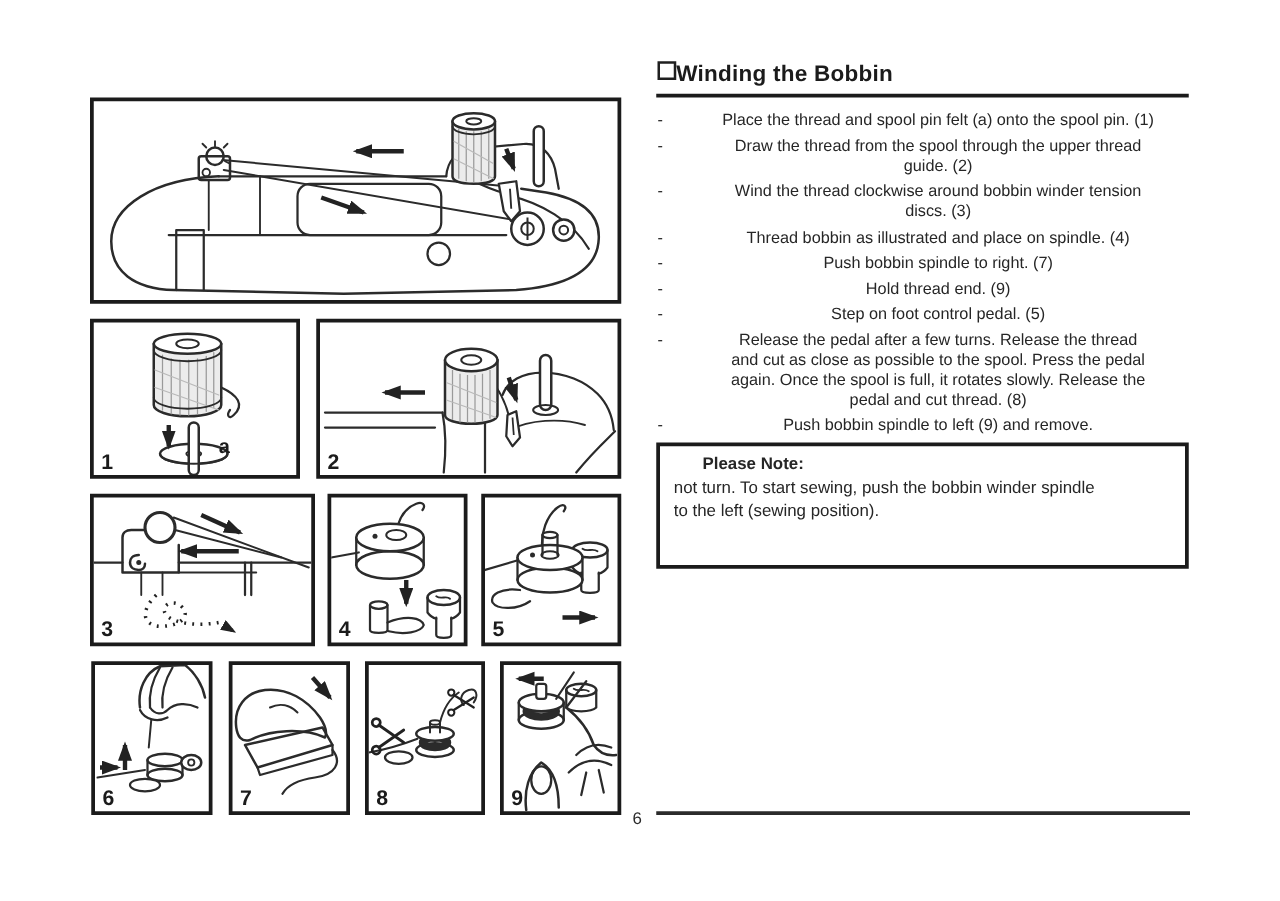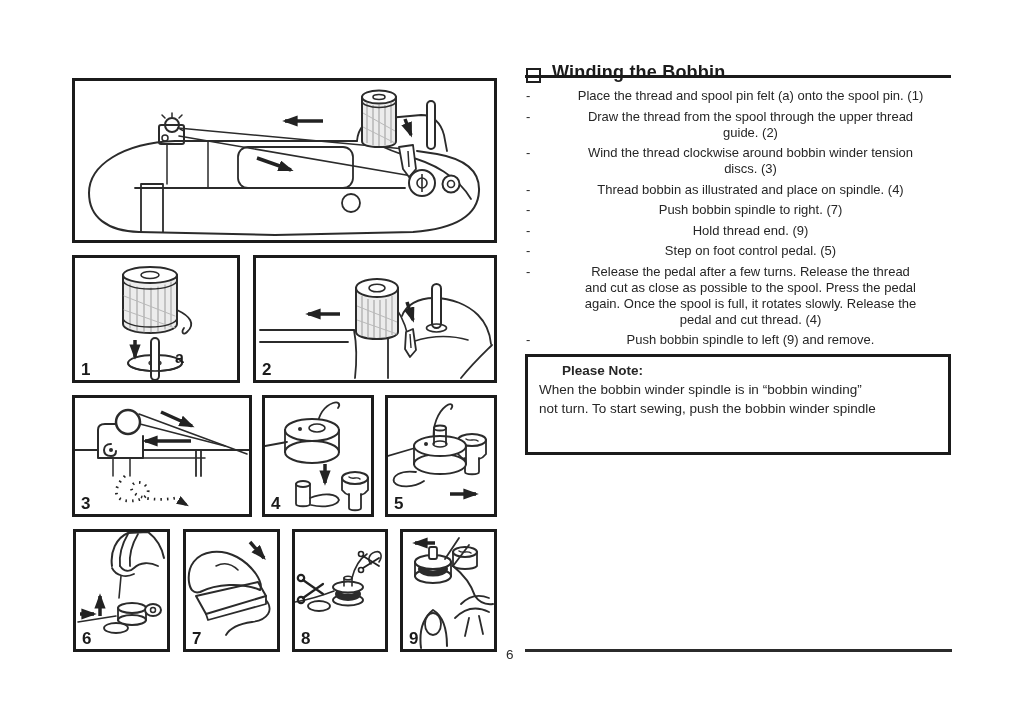--- a/index.html
+++ b/index.html
@@ -20,22 +20,22 @@
   .fig-p7   { left:183px; top:529px; width:97px;  height:123px; }
   .fig-p8   { left:292px; top:529px; width:96px;  height:123px; }
   .fig-p9   { left:400px; top:529px; width:97px;  height:123px; }
 
   .panel-num { position:absolute; left:6px; bottom:2px; font-size:17px;
                font-weight:bold; color:#1b1b1b; line-height:1; }
   .part-label-a { position:absolute; left:100px; top:92px; font-size:16px;
                   font-weight:bold; color:#1b1b1b; line-height:1; }
 
   
-  .title-row { position:absolute; left:526px; top:62px; display:flex;
-               align-items:flex-end; gap:11px; }
+  .title-row { position:absolute; left:526px; top:49px; display:flex;
+               align-items:flex-start; }
   .checkbox-glyph { width:15px; height:15px; border:2px solid #1f1f1f;
                     background:#fff; flex:none; }
   .title-text { font-size:18px; font-weight:bold; color:#1b1b1b;
                 letter-spacing:.2px; white-space:nowrap; }
   .title-rule  { position:absolute; left:525px; top:75px;  width:426px; height:3px; background:#1b1b1b; }
   .footer-rule { position:absolute; left:525px; top:649px; width:427px; height:3px; background:#2b2b2b; }
 
   .steps { position:absolute; left:526px; top:88px; width:428px; }
   .step  { display:flex; margin-bottom:4.5px; font-size:13px; line-height:16px; }
   .dash  { width:21px; flex:none; }
@@ -402,33 +402,33 @@
       <span class="step-lines">
           <span class="sline">Step on foot control pedal. (5)</span>
         </span>
     </div>
     <div class="step">
       <span class="dash">-</span>
       <span class="step-lines">
         <span class="sline">Release the pedal after a few turns. Release the thread</span>
         <span class="sline">and cut as close as possible to the spool. Press the pedal</span>
         <span class="sline">again. Once the spool is full, it rotates slowly. Release the</span>
-        <span class="sline">pedal and cut thread. (4)</span>
+        <span class="sline">pedal and cut thread. (8)</span>
       </span>
     </div>
     <div class="step">
       <span class="dash">-</span>
       <span class="step-lines">
           <span class="sline">Push bobbin spindle to left (9) and remove.</span>
         </span>
     </div>
   </div>
 
   <div class="note-box">
     <div class="note-heading">Please Note:</div>
-    <span class="nline">When the bobbin winder spindle is in “bobbin winding”</span>
     <span class="nline">not turn. To start sewing, push the bobbin winder spindle</span>
+    <span class="nline">to the left (sewing position).</span>
   </div>
 
   <div class="footer-rule"></div>
   <span class="page-num">6</span>
 
 </div>
 
 </body></html>

